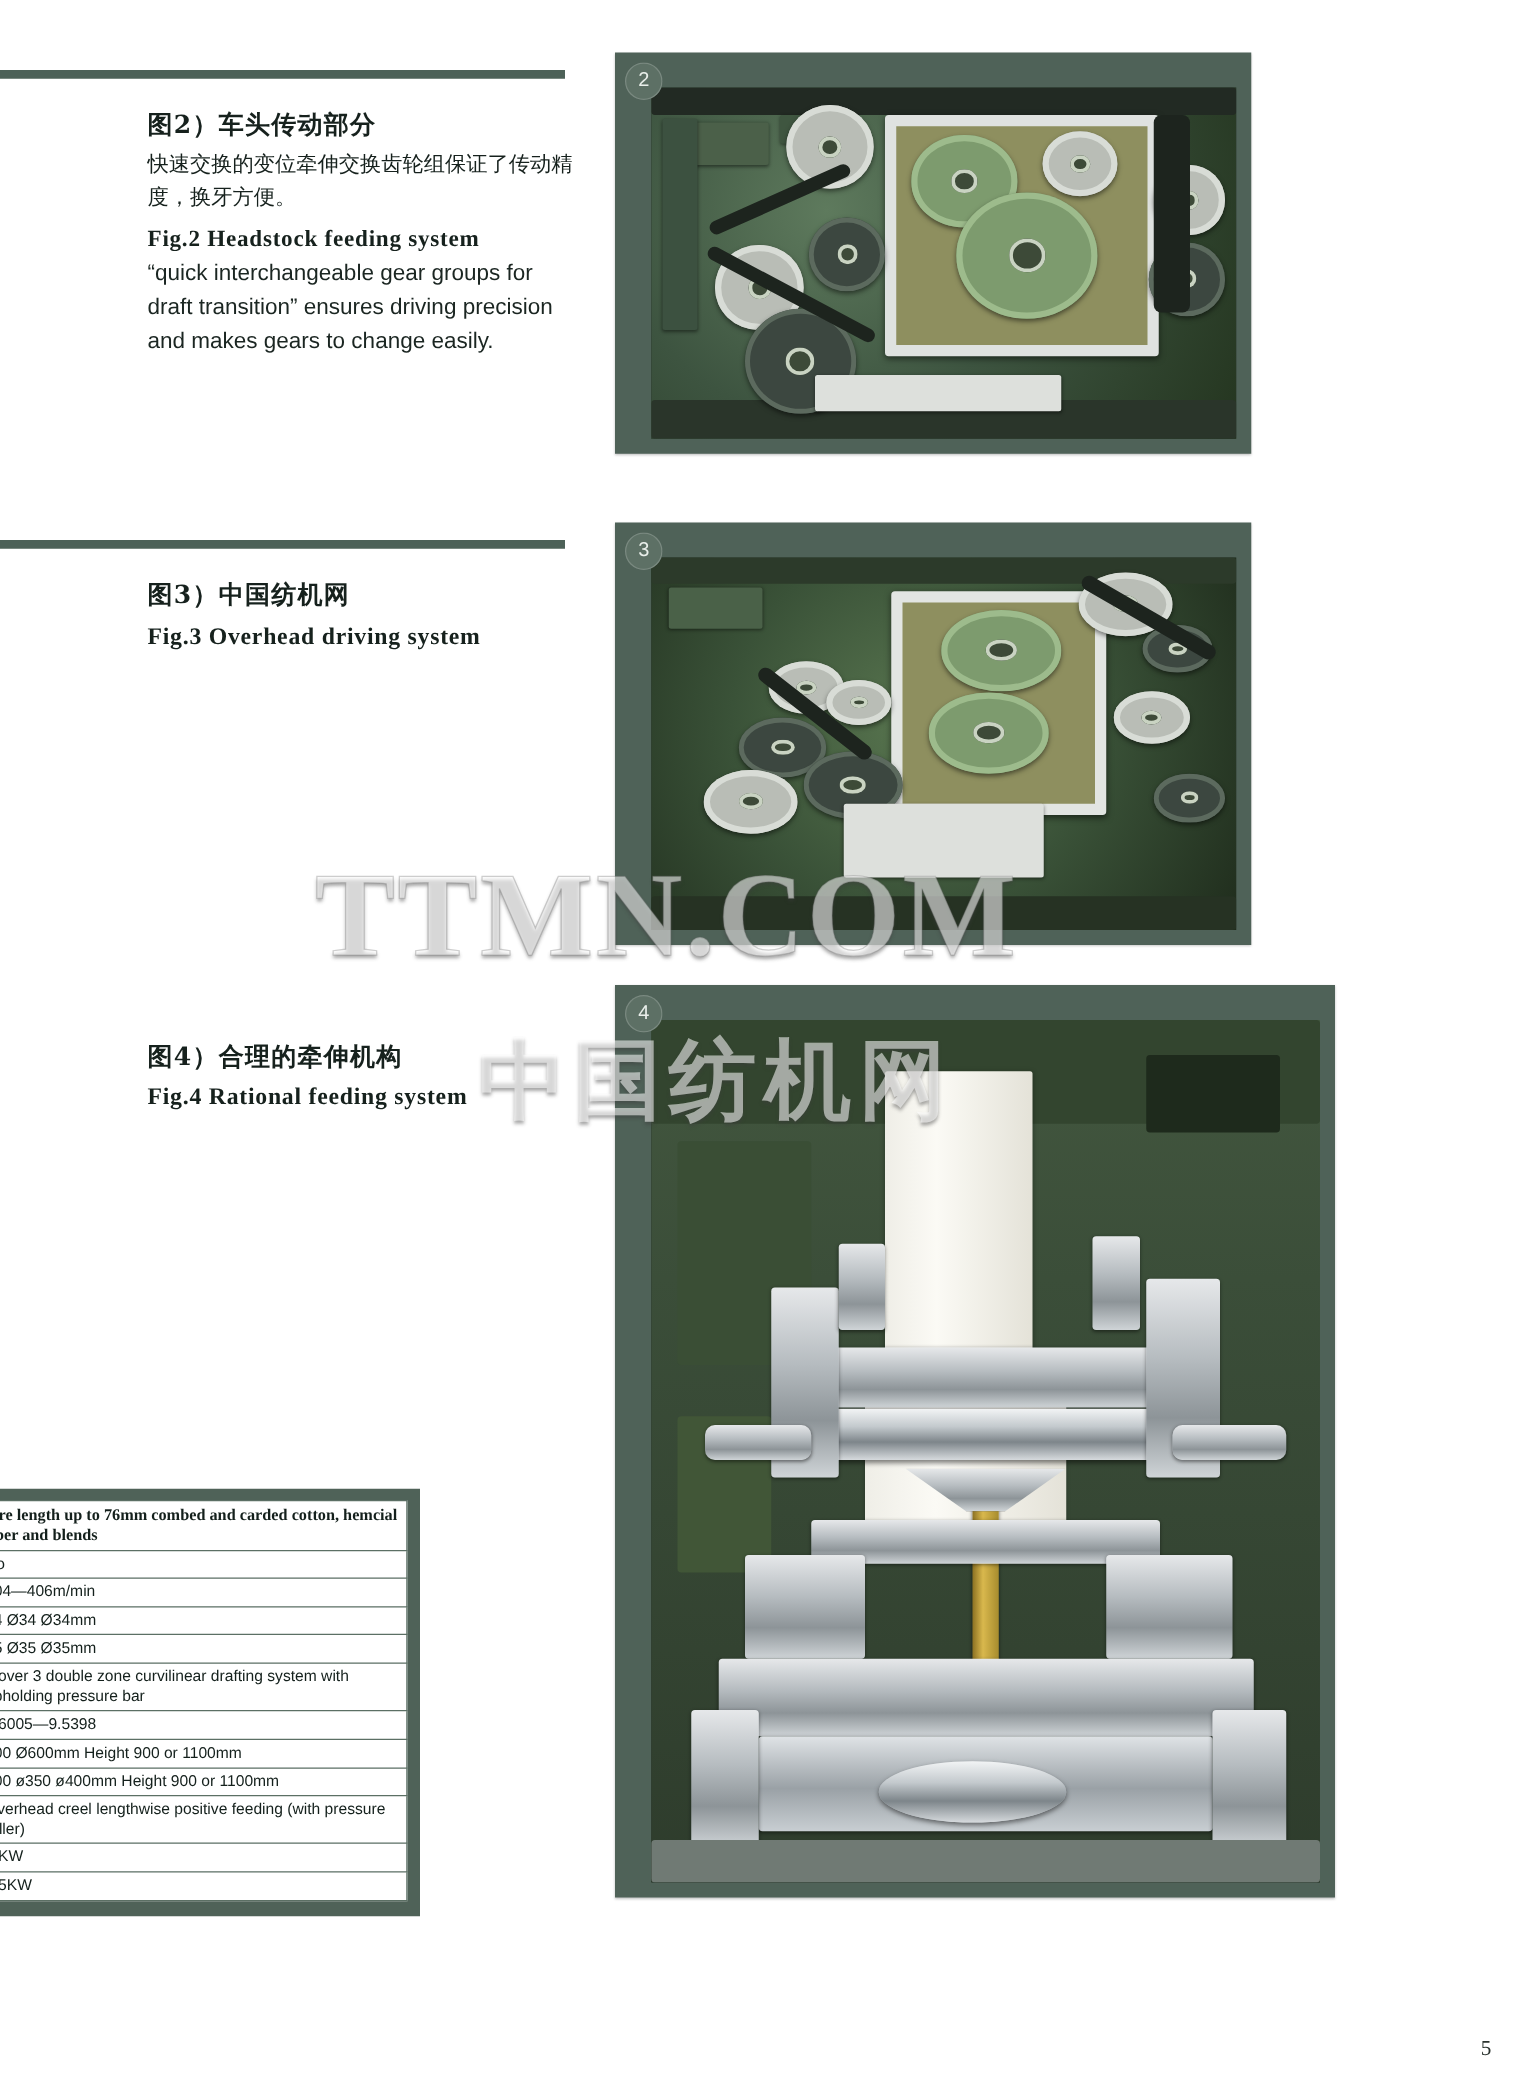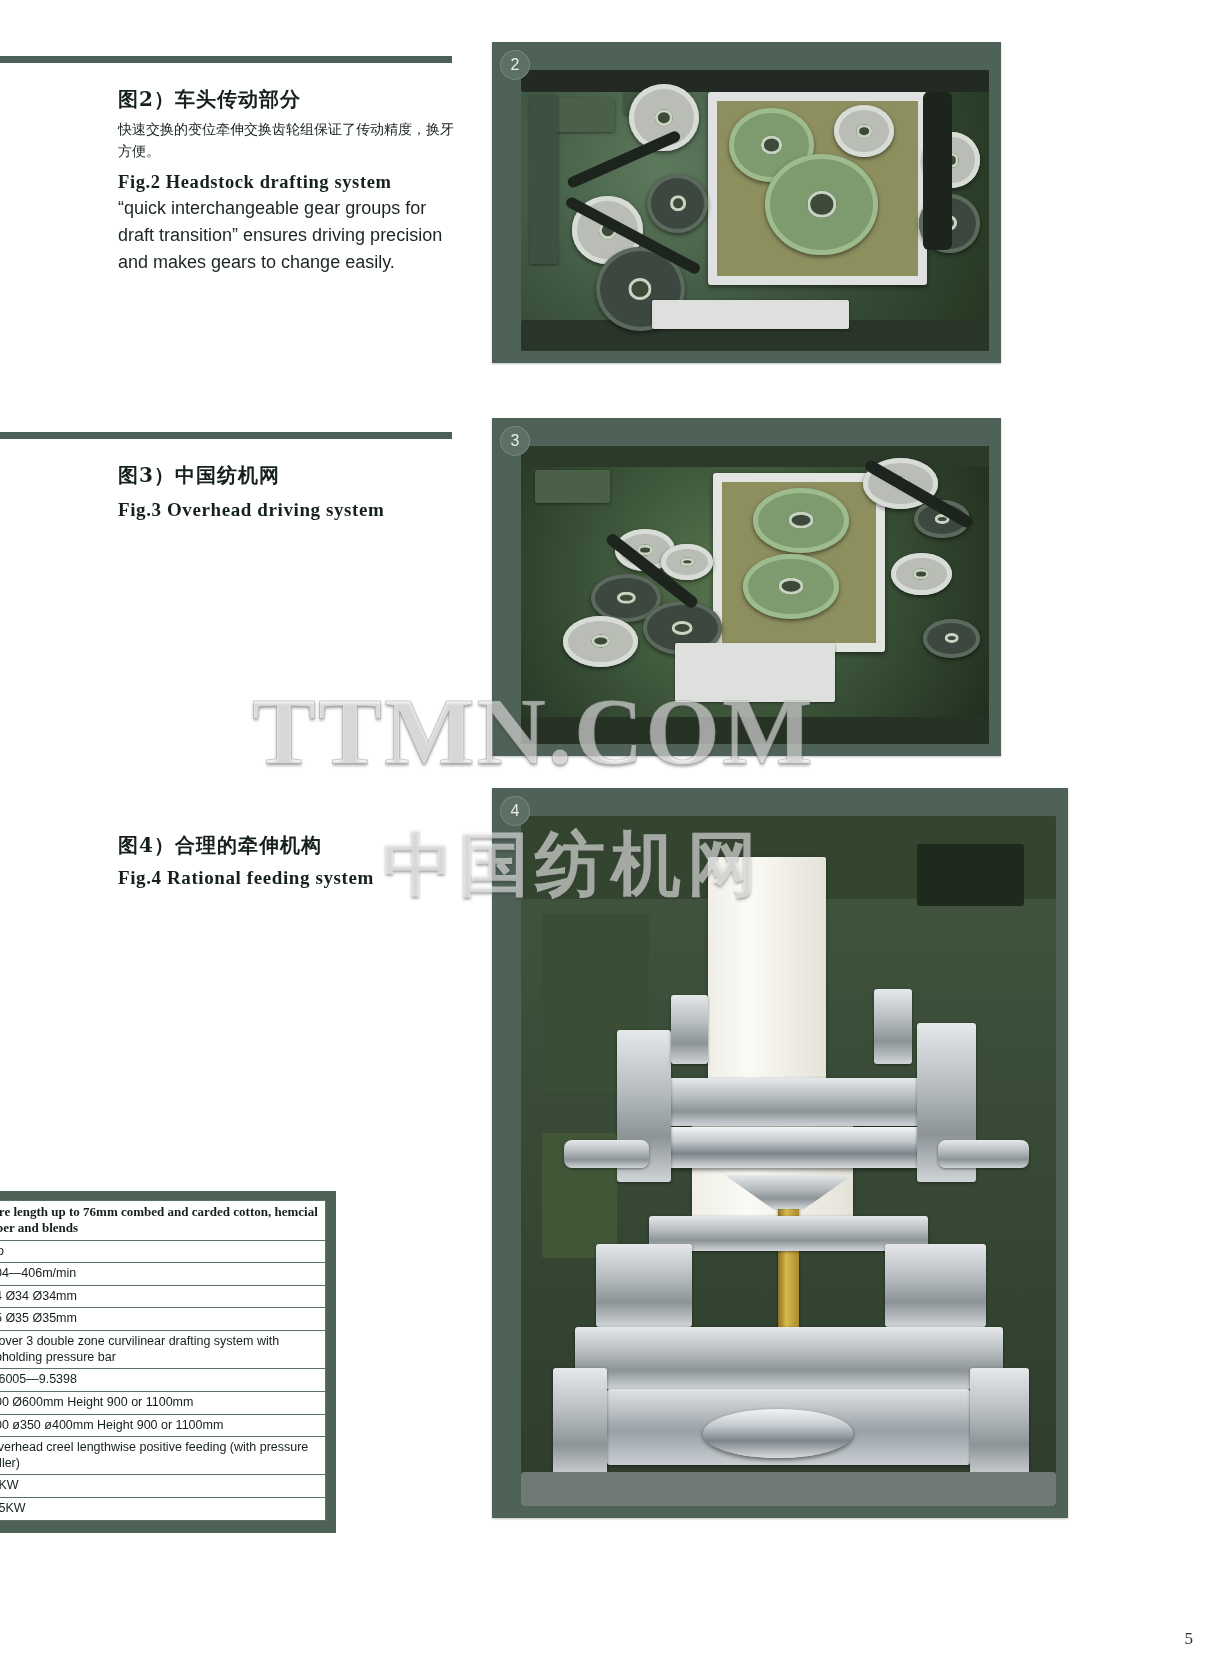--- a/index.html
+++ b/index.html
@@ -29,21 +29,21 @@
   .cn-title {
     font-family:"DejaVu Serif", serif;
     font-size:20px;
     font-weight:700;
     letter-spacing:1px;
     margin:0 0 6px 0;
     white-space:nowrap;
   }
   .cn-body {
     font-family:Liberation Sans, sans-serif;
-    font-size:14px;
+    font-size:17px;
     line-height:1.55;
     margin:0 0 10px 0;
   }
   .en-title {
     font-family:"Liberation Serif", serif;
     font-weight:700;
     font-size:18.5px;
     letter-spacing:.6px;
     margin:0 0 2px 0;
   }
@@ -209,21 +209,21 @@
 </head>
 <body>
 
 <div class="page">
 
   <div class="rule" style="left:0; top:56px; width:452px;"></div>
 
   <div class="textblock" style="left:118px; top:86px; width:345px;">
     <p class="cn-title">图2）车头传动部分</p>
     <p class="cn-body">快速交换的变位牵伸交换齿轮组保证了传动精度，换牙方便。</p>
-    <p class="en-title">Fig.2  Headstock drafting system</p>
+    <p class="en-title">Fig.2  Headstock feeding system</p>
     <p class="en-body">“quick interchangeable gear groups for draft transition” ensures driving precision and makes gears to change easily.</p>
   </div>
 
   <div class="photo-frame" style="left:492px; top:42px; width:509px; height:321px;">
     <div class="badge" style="left:8px; top:8px;">2</div>
     <div class="photo-inner" style="left:29px; top:28px; right:12px; bottom:12px;">
       <div class="ph2">
 
         <div class="darkbar" style="left:0; top:0; width:100%; height:8%;"></div>
         <div class="darkbar" style="left:0; bottom:0; width:100%; height:11%; background:#2a352a;"></div>

